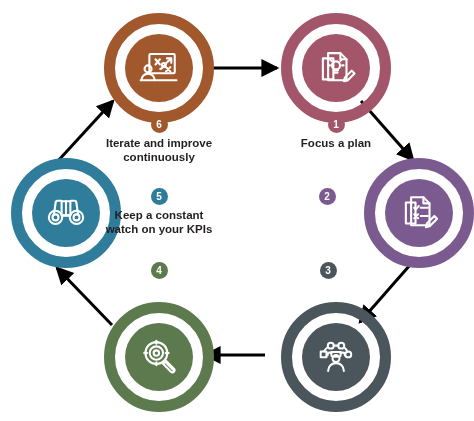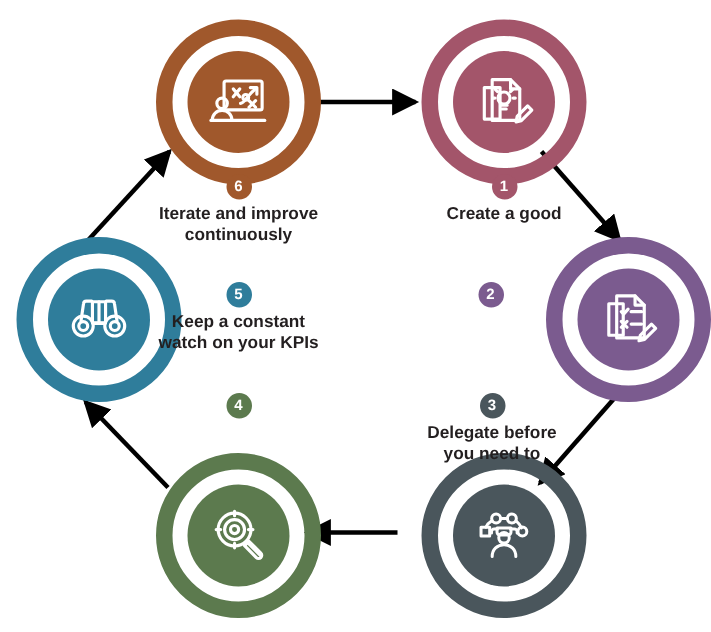--- a/index.html
+++ b/index.html
@@ -151,21 +151,21 @@
           <path d="M21.6 26.5 h4.8 M22.3 29.3 h3.4"></path>
           <path d="M17.5 14.5 l1.6 1.6 M30.5 14.5 l-1.6 1.6 M15.5 21 h1.6 M31 21 h1.6"></path>
           <path d="M34 35 l8-8 3.2 3.2 -8 8 -4 1 z"></path>
         </svg>
       </span>
     </div>
   </div>
 
   <div class="label-block" style="left:261px; top:116px;">
     <span class="badge" style="background:#a3556a;">1</span>
-    <span class="label-text">Create a good</span>
+    <span class="label-text">Focus a plan</span>
   </div>
 
   <div class="node" style="left:364px; top:158px;">
     <div class="ring-outer" style="border-color:#7b5b8f;"></div>
     <div class="disc" style="background:#7b5b8f;">
       <span>
         <svg viewBox="0 0 48 48" fill="none" stroke="#ffffff" stroke-width="2.4" stroke-linecap="round" stroke-linejoin="round">
           <path d="M9 12 h11 v24 h-11 z"></path>
           <path d="M15 6 h14 l7 7 v25 H15 z"></path>
           <path d="M29 6 v7 h7"></path>
@@ -200,22 +200,20 @@
           <path d="M18.7 18.2 h10.6 v3.4 a2 2 0 0 1 -2 2 h-6.6 a2 2 0 0 1 -2 -2 z"></path>
           <circle cx="24" cy="25.8" r="4"></circle>
           <path d="M15 40 c0-5.4 4-9 9-9 s9 3.6 9 9"></path>
         </svg>
       </span>
     </div>
   </div>
 
   <div class="label-block" style="left:253px; top:262px;">
     <span class="badge" style="background:#4a565c;">3</span>
-    <span class="label-text">Delegate before
-you need to</span>
   </div>
 
   <div class="node" style="left:104px; top:302px;">
     <div class="ring-outer" style="border-color:#5c7a4e;"></div>
     <div class="disc" style="background:#5c7a4e;">
       <span>
         <svg viewBox="0 0 48 48" fill="none" stroke="#ffffff" stroke-width="2.4" stroke-linecap="round" stroke-linejoin="round">
           <circle cx="21" cy="19.5" r="12.5"></circle>
           <circle cx="21" cy="19.5" r="7.6"></circle>
           <circle cx="21" cy="19.5" r="3.1"></circle>

